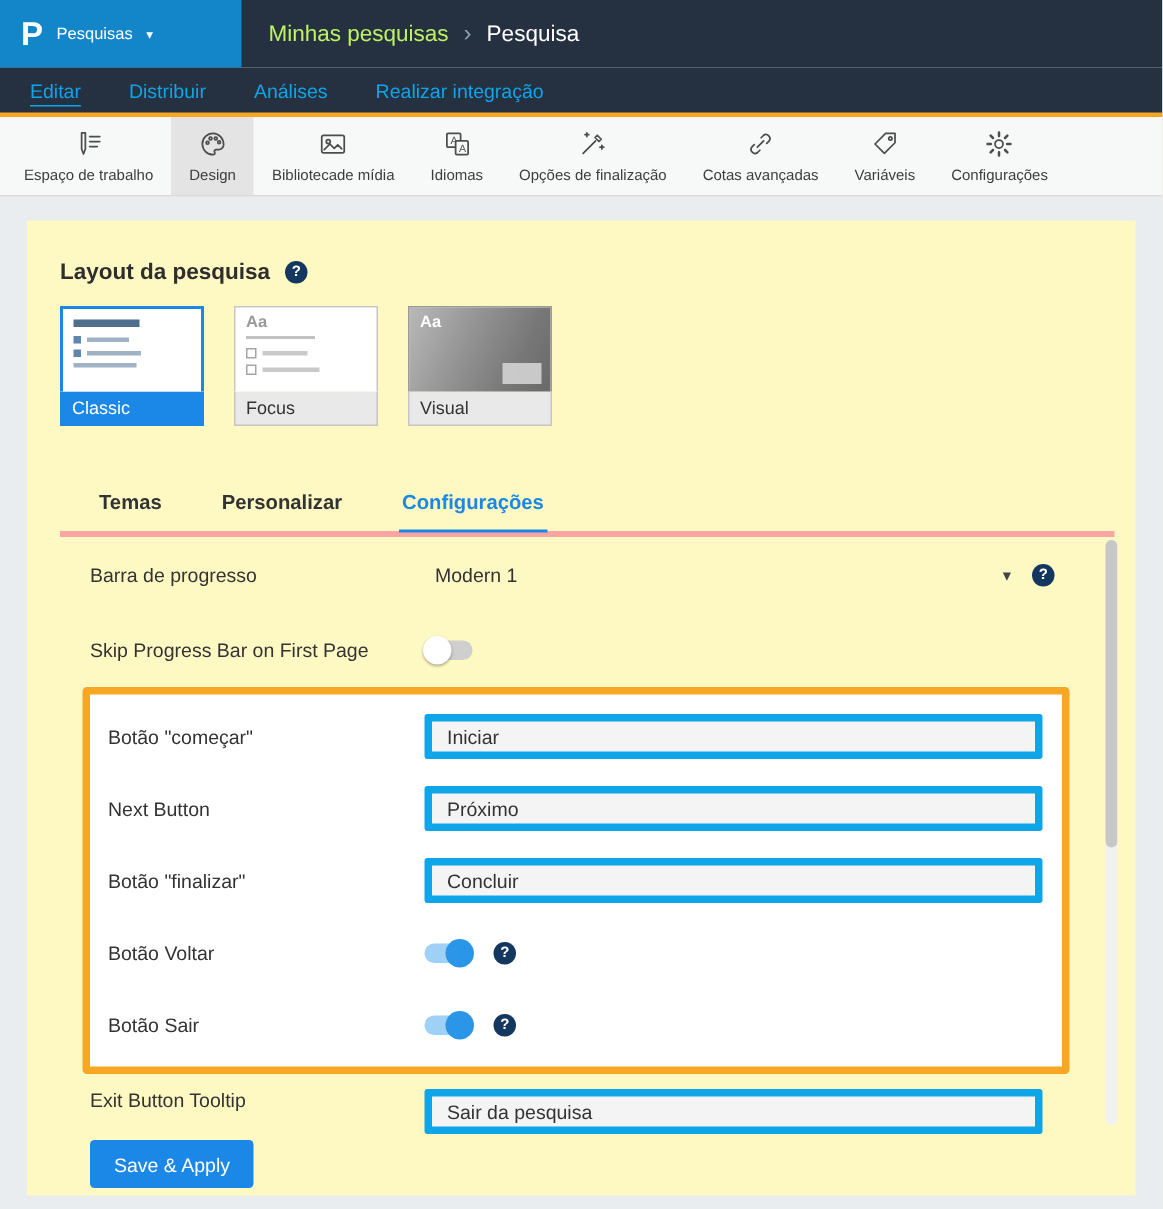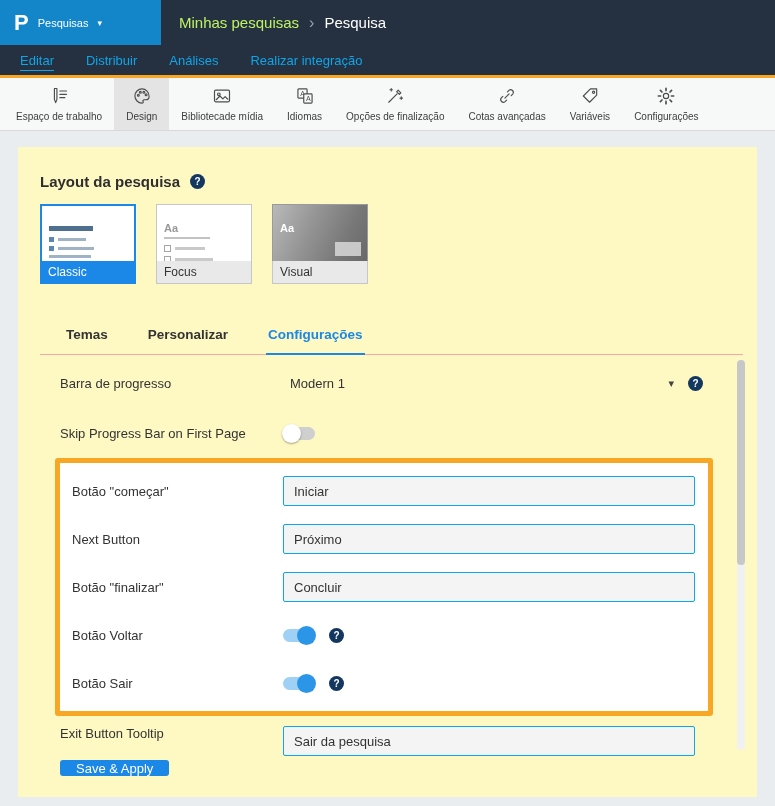--- a/index.html
+++ b/index.html
@@ -29,66 +29,66 @@
   
   .content{position:absolute;top:131px;left:0;right:0;bottom:0;}
   .card{position:absolute;left:18px;right:18px;top:16px;height:650px;background:#fef9c3;}
   .section-head{position:absolute;left:22px;top:26px;display:flex;align-items:center;gap:10px;}
   .section-title{font-size:15px;font-weight:bold;color:#2e2e2e;}
   .help{width:15px;height:15px;border-radius:50%;background:#14375f;color:#fff;font-size:10px;font-weight:bold;display:inline-flex;align-items:center;justify-content:center;flex:none;cursor:pointer;}
 
   
   .thumbs{position:absolute;left:22px;top:57px;display:flex;gap:20px;}
   .thumb{width:96px;cursor:pointer;}
-  .thumb-body{height:57px;border:1px solid #c6c6c6;border-bottom:none;background:#fff;padding:18px 7px;box-sizing:border-box;position:relative;overflow:hidden;}
+  .thumb-body{height:57px;border:1px solid #c6c6c6;border-bottom:none;background:#fff;padding:5px 7px;box-sizing:border-box;position:relative;overflow:hidden;}
   .thumb-label{height:23px;line-height:23px;border:1px solid #c6c6c6;border-top:none;background:#e9e9e9;font-size:12px;color:#333;padding-left:7px;box-sizing:border-box;}
   .thumb.selected .thumb-body{border:2px solid #1b87e6;border-bottom:none;}
   .thumb.selected .thumb-label{background:#1b87e6;border-color:#1b87e6;color:#fff;}
   .m-bar{height:5px;width:44px;background:#4f6f8f;margin:2px 0 6px;}
   .m-row{display:flex;align-items:center;gap:4px;margin-bottom:4px;}
   .m-sq{width:5px;height:5px;background:#5d87ad;flex:none;}
   .m-box{width:5px;height:5px;border:1px solid #a5a5a5;background:#fff;flex:none;}
   .m-ln{height:3px;background:#9fb3c4;}
   .m-ln.gray{background:#c9c9c9;}
   .aa{font-weight:bold;color:#999;font-size:11px;margin-bottom:3px;line-height:1;}
   .aa.white{color:#fff;}
   .f-line{height:2px;width:46px;background:#c2c2c2;margin-bottom:6px;}
   .visual-body{background:linear-gradient(115deg,#b9b9b9 0%,#949494 40%,#777 75%,#696969 100%);border-color:#9a9a9a;}
   .visual-body::after{content:'';position:absolute;right:6px;bottom:5px;width:26px;height:14px;background:#d8d8d8;opacity:.85;}
 
   
-  .sub-tabs{position:absolute;left:22px;right:14px;top:172px;display:flex;gap:36px;padding-left:24px;border-bottom:1px solid #fca5a5;}
+  .sub-tabs{position:absolute;left:22px;right:14px;top:172px;display:flex;gap:36px;padding-left:24px;border-bottom:4px solid #fca5a5;}
   .sub-tab{font-size:13.5px;font-weight:bold;color:#333;padding:8px 2px 11px;cursor:pointer;}
   .sub-tab.active{color:#1b87e6;border-bottom:2px solid #1b87e6;margin-bottom:-1px;}
 
   
   .settings{position:absolute;left:22px;top:205px;width:705px;height:398px;overflow:hidden;padding-top:6px;box-sizing:content-box;}
   .srow{display:flex;align-items:center;height:50px;}
   .srow .lbl{font-size:13px;color:#333;padding-left:20px;width:223px;flex:none;}
   .val{font-size:13px;color:#333;margin-left:7px;}
   .row-caret{margin-left:auto;font-size:11px;color:#444;cursor:pointer;}
   .help.end{margin:0 42px 0 14px;}
-  .tinput{width:412px;height:30px;background:#f4f4f5;border:1px solid #0ea5e9;border-radius:2px;font:13px "Liberation Sans",sans-serif;color:#333;padding:0 10px;box-sizing:border-box;}
+  .tinput{width:412px;height:30px;background:#f4f4f5;border:5px solid #0ea5e9;border-radius:2px;font:13px "Liberation Sans",sans-serif;color:#333;padding:0 10px;box-sizing:border-box;}
 
   .toggle{position:relative;width:32px;height:13px;border-radius:7px;background:#cfcfcf;flex:none;cursor:pointer;}
   .toggle::after{content:'';position:absolute;width:19px;height:19px;border-radius:50%;background:#fff;top:-3px;left:-1px;box-shadow:0 1px 2px rgba(0,0,0,.35);}
   .toggle.on{background:#9ed1f5;}
   .toggle.on::after{left:auto;right:-1px;background:#2b96e8;box-shadow:none;}
   .toggle + .help{margin-left:14px;}
 
   .hl-box{margin-left:15px;width:648px;border:5px solid #f7a723;border-radius:3px;padding:4px 0;background:#fff;}
   .hl-box .srow{height:48px;}
   .hl-box .srow .lbl{padding-left:12px;width:211px;}
 
   .srow.clip{height:60px;align-items:flex-start;padding-top:8px;margin-top:2px;}
 
   .sbar{position:absolute;top:8px;right:0;width:8px;height:390px;background:#f1f1f1;border-radius:4px;}
   .sbar-thumb{position:absolute;top:0;left:0;width:8px;height:205px;background:#c7c7c7;border-radius:4px;cursor:pointer;}
 
-  .save-btn{position:absolute;left:42px;top:613px;height:16px;padding:0 16px;background:#1b87e6;color:#fff;border:none;border-radius:3px;font:13px "Liberation Sans",sans-serif;cursor:pointer;}
+  .save-btn{position:absolute;left:42px;top:613px;height:32px;padding:0 16px;background:#1b87e6;color:#fff;border:none;border-radius:3px;font:13px "Liberation Sans",sans-serif;cursor:pointer;}
 </style>
 </head>
 <body>
 
 <div class="app">
 
   <header class="topbar">
     <div class="product">
       <span class="logo">P</span>
       <span class="product-name">Pesquisas</span>

